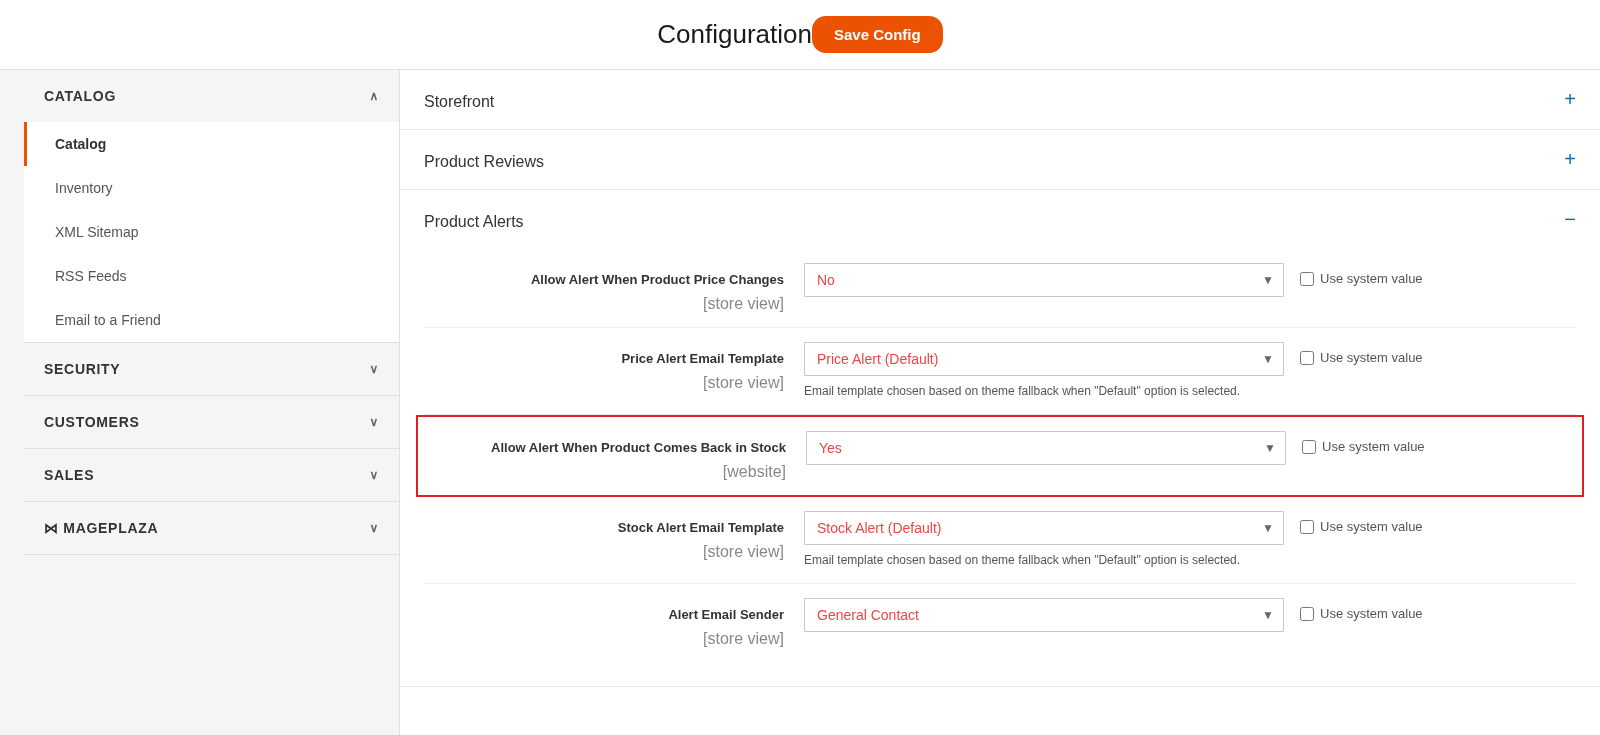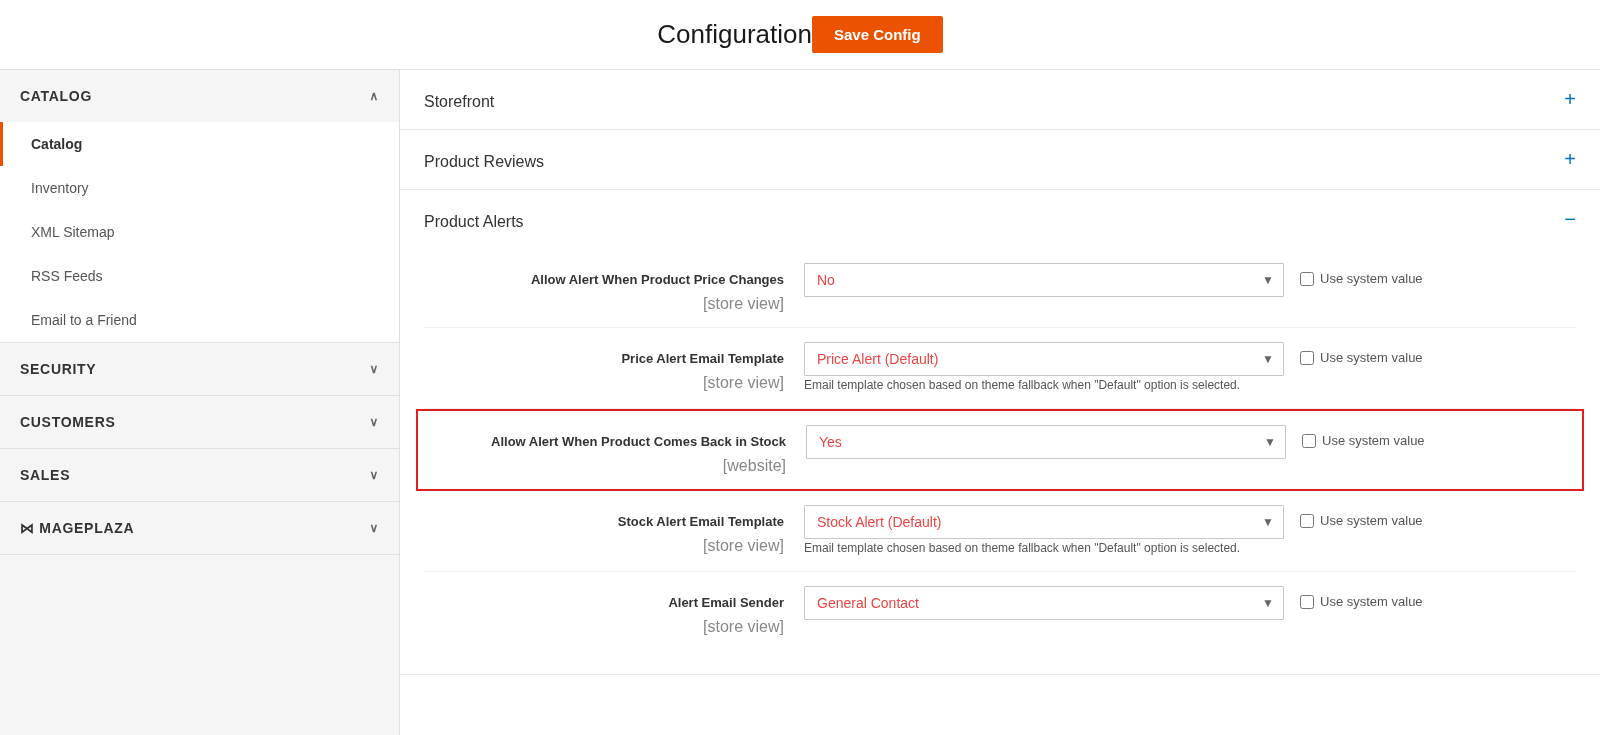--- a/index.html
+++ b/index.html
@@ -19,39 +19,40 @@
       color: #1a1a1a;
     }
     .save-config-btn {
       background: #eb5202;
       color: #fff;
       border: none;
       padding: 10px 22px;
       font-size: 15px;
       font-weight: 600;
       cursor: pointer;
-      border-radius: 2px;
+      border-radius: 14px;
     }
 
     .layout {
       display: flex;
       height: calc(100vh - 65px);
     }
 
     
     .sidebar {
       width: 400px;
       min-width: 400px;
       background: #f5f5f5;
       border-right: 1px solid #e0e0e0;
       overflow-y: auto;
     }
 
     .sidebar-section {
       border-bottom: 1px solid #e0e0e0;
+      margin-left: 24px;
     }
 
     .sidebar-section-header {
       display: flex;
       align-items: center;
       justify-content: space-between;
       padding: 18px 20px;
       font-weight: 700;
       font-size: 14px;
       letter-spacing: 0.05em;
@@ -205,20 +206,21 @@
 
     .use-system-value-wrap input[type=checkbox] {
       width: 14px;
       height: 14px;
       cursor: pointer;
     }
 
     .field-note {
       font-size: 12px;
       color: #555;
+      margin-top: 6px;
       max-width: 480px;
       line-height: 1.5;
     }
 
     .field-input-col-inner {
       display: flex;
       flex-direction: column;
     }
   </style>
 </head>

